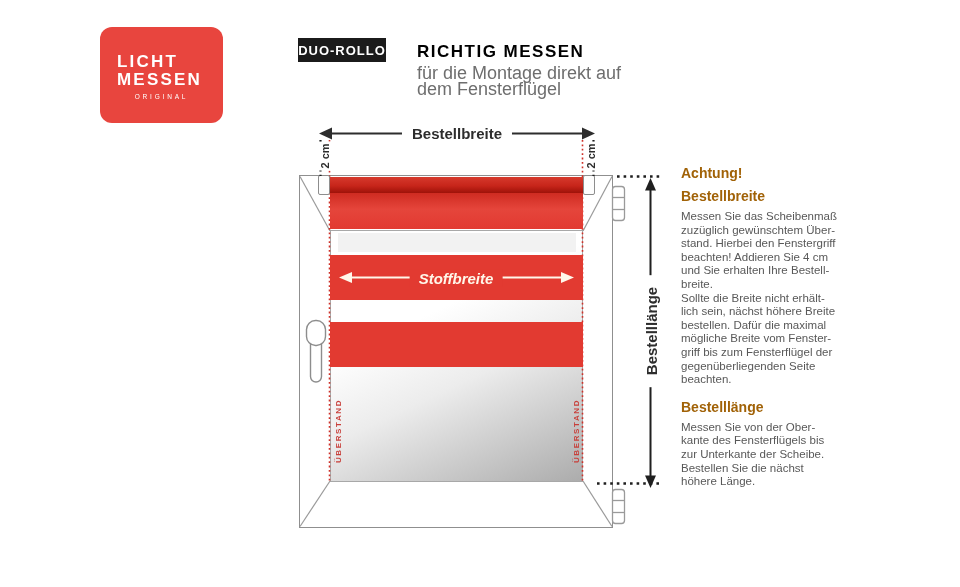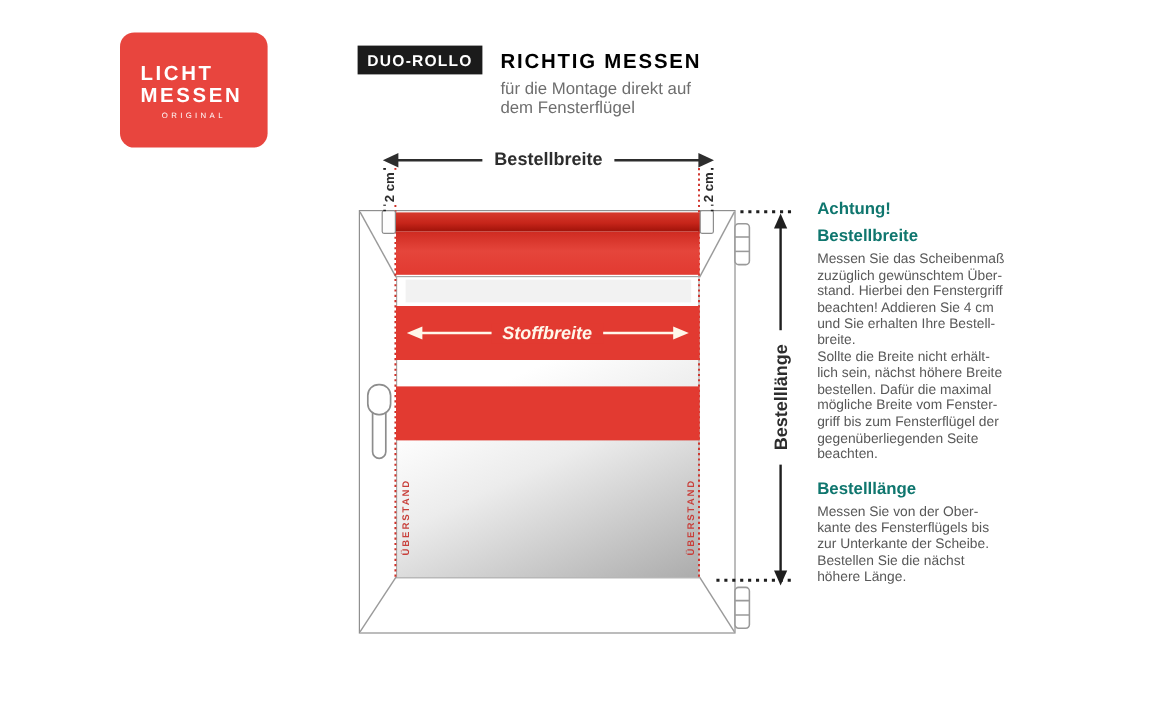--- a/index.html
+++ b/index.html
@@ -9,26 +9,26 @@
 
   
   .logo { position:absolute; left:100px; top:27px; width:123px; height:96px;
           background:#e8453e; border-radius:12px; color:#ffffff; }
   .logo-main { position:absolute; left:17px; top:26px; font-weight:bold;
                font-size:17px; line-height:17.5px; letter-spacing:2.2px; }
   .logo-sub { position:absolute; left:0; right:0; top:66px; text-align:center;
               font-size:6.5px; letter-spacing:2.8px; }
 
   
-  .badge { position:absolute; left:298px; top:38px; width:104px; height:24px;
+  .badge { position:absolute; left:298px; top:38px; width:88px; height:24px;
            background:#1b1b1b; color:#fff; font-size:13px; font-weight:bold;
            letter-spacing:1px; display:flex; align-items:center; justify-content:center; }
   .title { position:absolute; left:417px; top:42px; font-size:17px; font-weight:bold;
            letter-spacing:1.5px; color:#000000; }
-  .subtitle { position:absolute; left:417px; top:66px; font-size:14px; color:#6e6e6e;
+  .subtitle { position:absolute; left:417px; top:66px; font-size:18px; color:#6e6e6e;
               line-height:15.5px; white-space:pre-line; }
 
   
   .win-frame { position:absolute; left:299px; top:175px; width:314px; height:353px;
                background:#fff; border:1.5px solid #8f8f8f; z-index:1; }
   .win-glass { position:absolute; left:330px; top:230px; width:253px; height:252px;
                border:1px solid #a8a8a8; z-index:1;
                background:linear-gradient(155deg,#ffffff 35%,#ececec 58%,#acacac 100%); }
   .sheer-band { position:absolute; left:338px; top:233px; width:238px; height:19px;
                 background:#f2f2f2; z-index:2; }
@@ -56,21 +56,21 @@
   .lbl-stoffbreite { left:456px; top:278px; transform:translate(-50%,-50%);
                      font-size:15px; color:#fff7ea; background:#e23a31; padding:0 9px;font-style:italic; }
   .lbl-bestelllaenge { left:651px; top:331px; transform:translate(-50%,-50%) rotate(-90deg);
                        font-size:15px; background:#fff; padding:0 12px; }
   .lbl-ueberstand { font-size:8px; letter-spacing:1.6px; color:#c83f3a;
                     transform:translate(-50%,-50%) rotate(-90deg); }
   .lbl-ueberstand.l { left:338px; top:431px; } .lbl-ueberstand.r { left:576px; top:431px; }
 
   
   .info { position:absolute; left:681px; top:164px; width:205px; z-index:7; }
-  .info h3 { font-size:14px; font-weight:bold; color:#0f766e; line-height:18px; margin-bottom:5px; }
+  .info h3 { font-size:14px; font-weight:bold; color:#a16207; line-height:18px; margin-bottom:5px; }
   .info p { font-size:11.5px; color:#585858; line-height:13.6px; white-space:pre-line; margin-bottom:11px; }
 </style>
 </head>
 <body>
 
 <div class="canvas">
 
   <div class="logo">
     <div class="logo-main">
       <div>LICHT</div>

